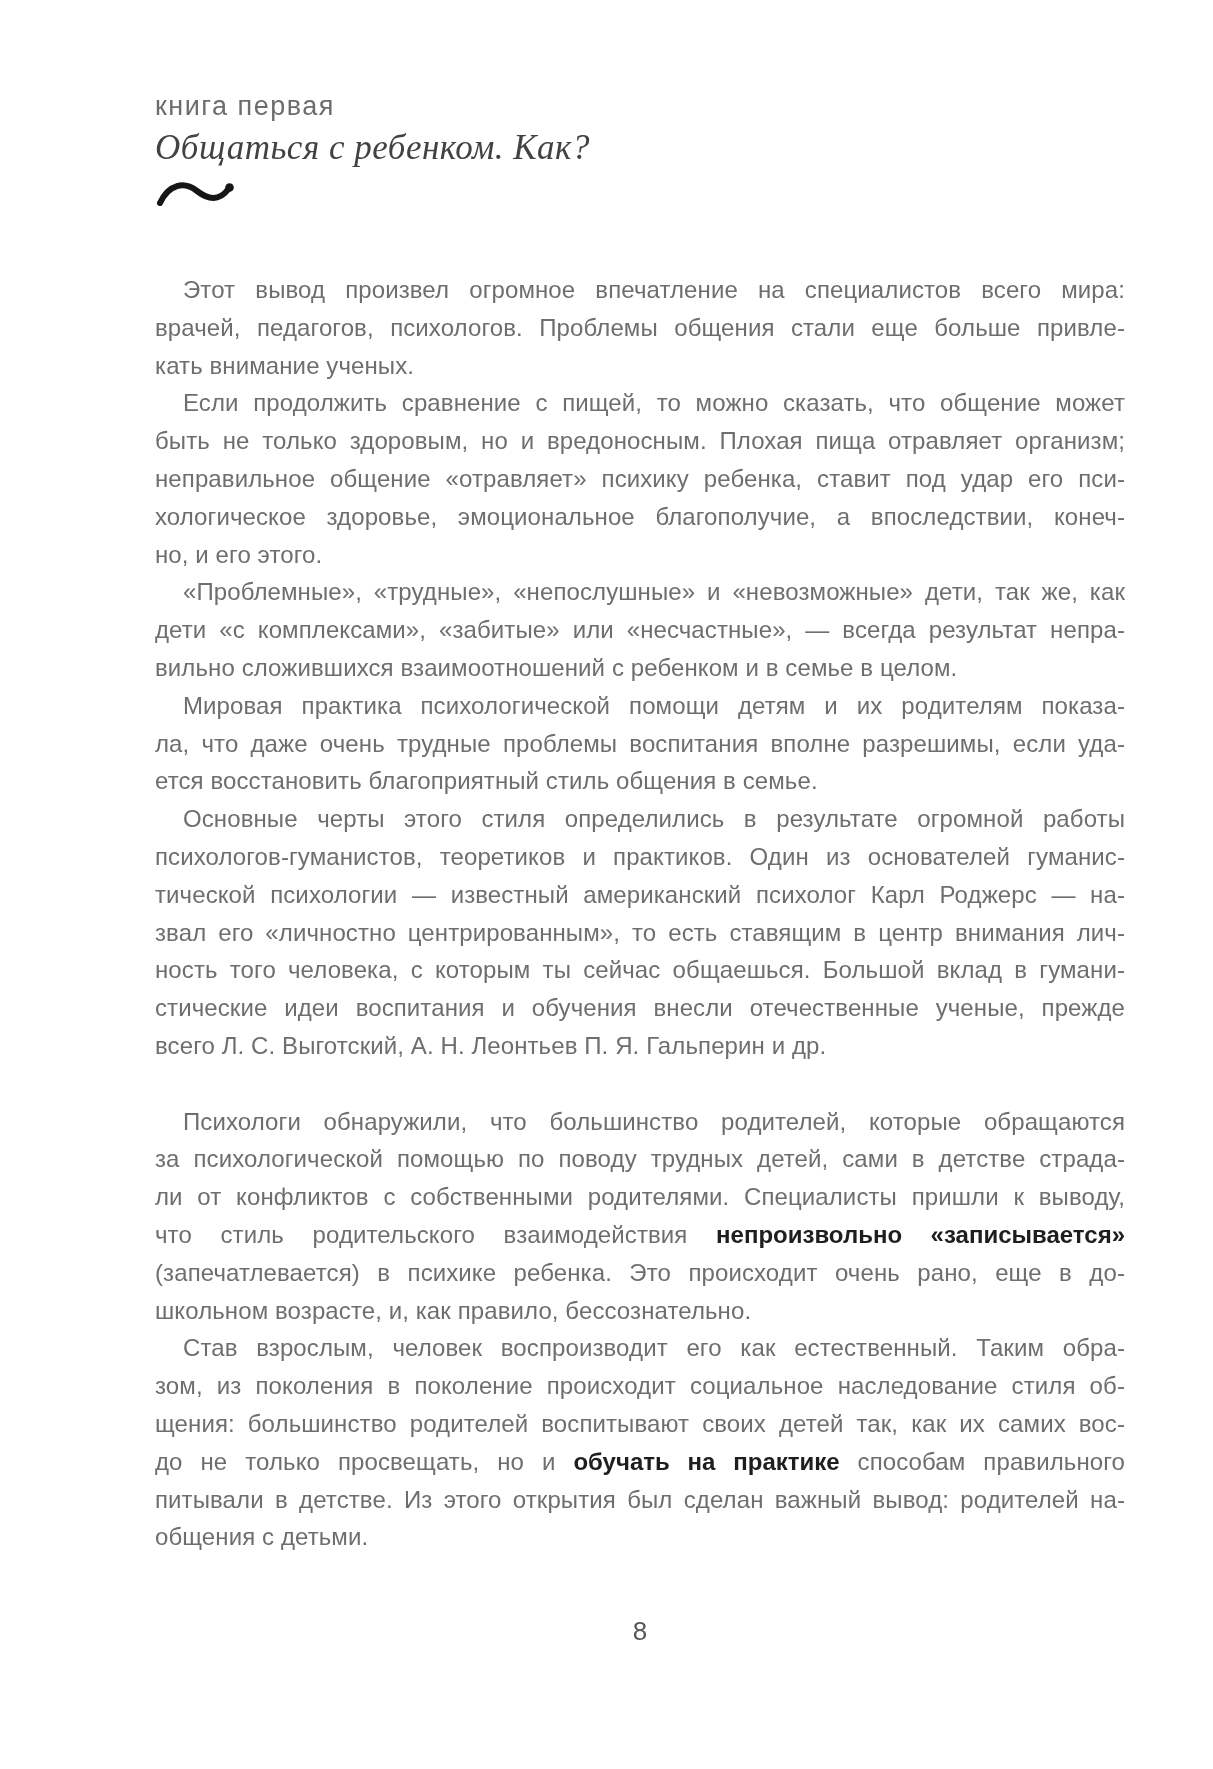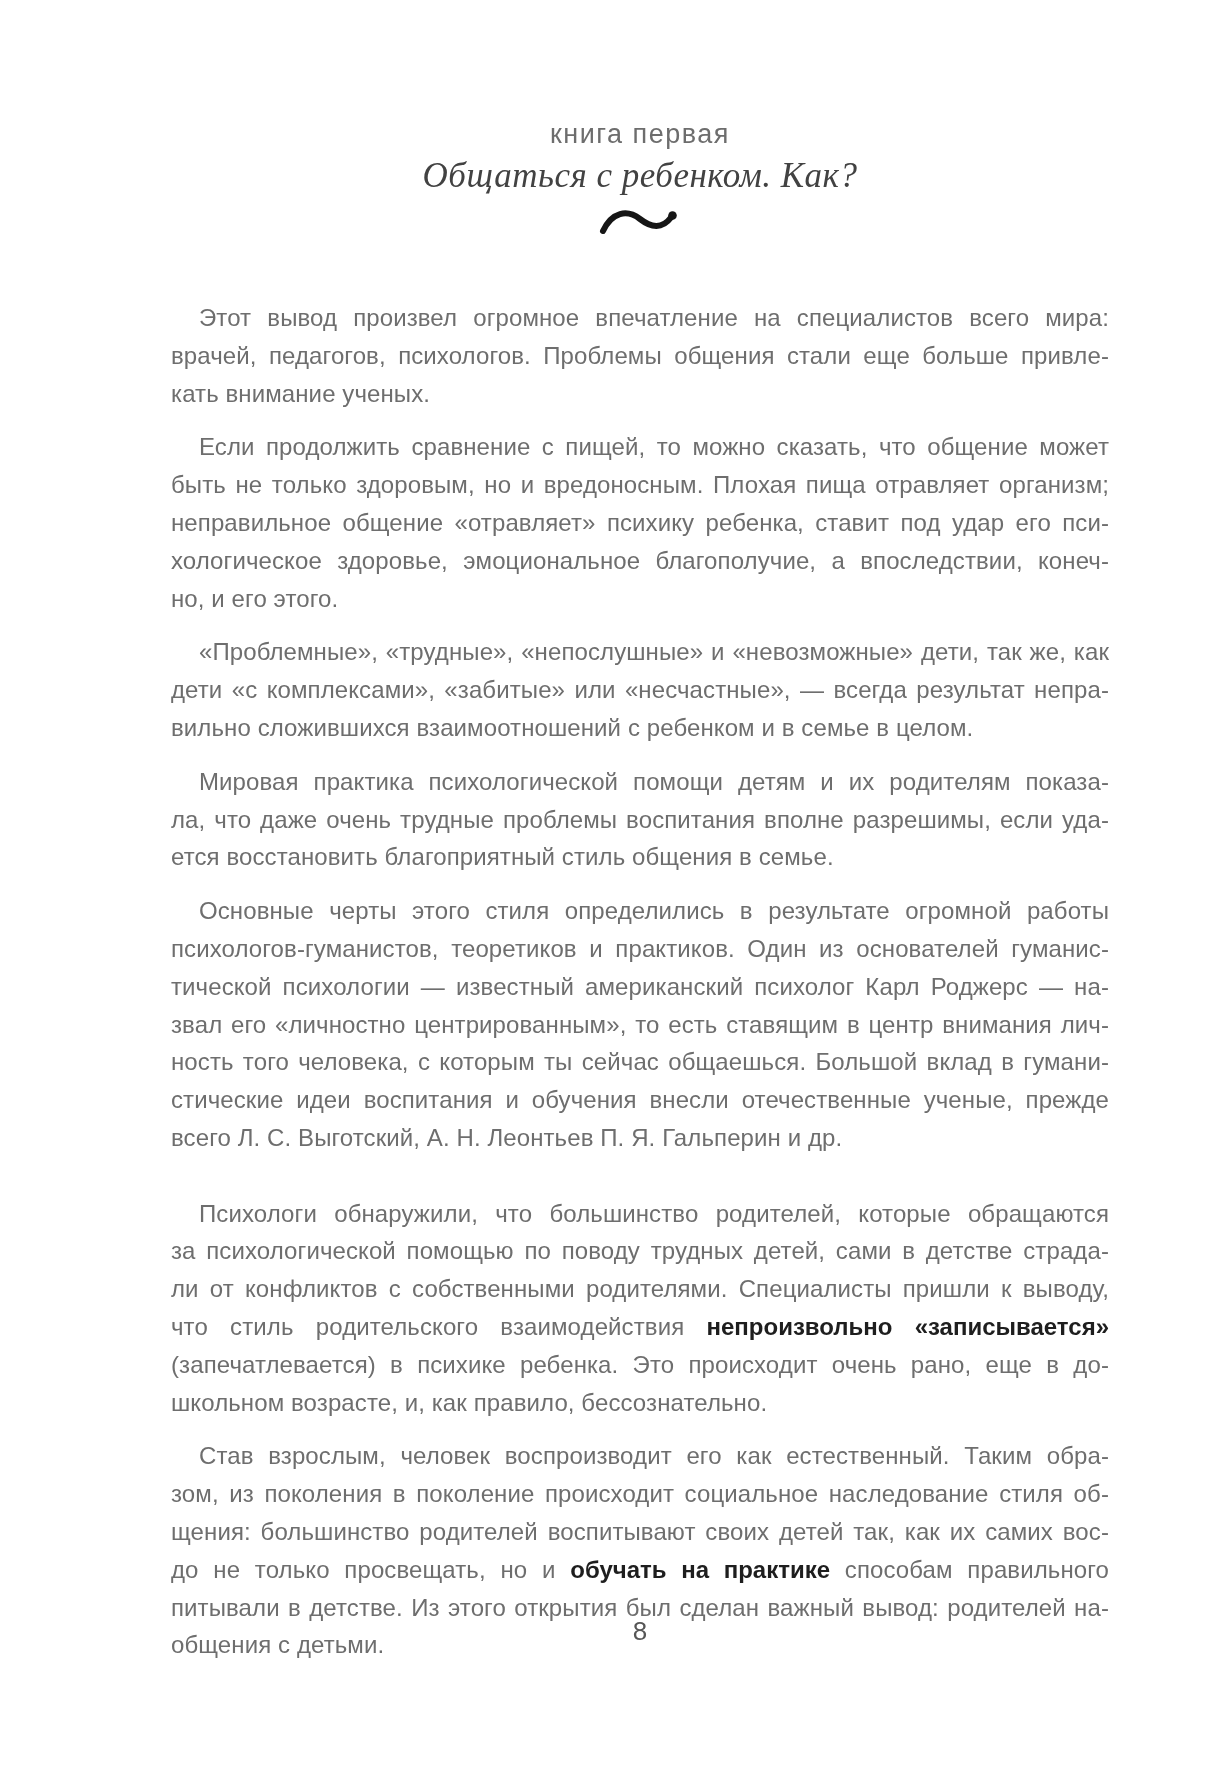--- a/index.html
+++ b/index.html
@@ -11,22 +11,21 @@
     position: relative;
     width: 1213px;
     height: 1769px;
     background: #ffffff;
     overflow: hidden;
     font-family: "Liberation Sans", "DejaVu Sans", sans-serif;
   }
   .page-header {
     width: 970px;
     margin-left: 155px;
-    padding-top: 118px;
-    text-align: center;
+    padding-top: 90px;
   }
   .kicker {
     font-size: 27px;
     line-height: 32px;
     font-weight: 300;
     letter-spacing: 1.5px;
     color: #6d6d6d;
   }
   .book-title {
     margin: 4px 0 0 0;
@@ -44,21 +43,21 @@
   }
   .body-text {
     width: 970px;
     margin: 62px 0 0 155px;
     font-size: 24px;
     line-height: 37.8px;
     font-weight: 300;
     letter-spacing: 0.1px;
     color: #6e6e6e;
   }
-  .para { margin: 16px; }
+  .para { margin: 0; }
   .para.gap { margin-top: 37.8px; }
   .ln {
     text-align: justify;
     text-align-last: justify;
   }
   .ln.last { text-align-last: left; }
   .ln.ind { text-indent: 28px; }
   .b {
     font-weight: 700;
     color: #1e1e1e;

